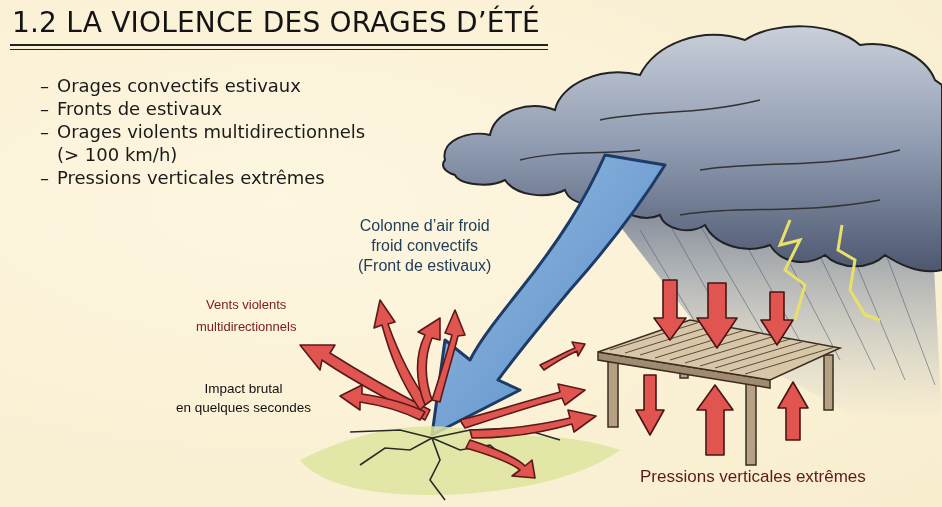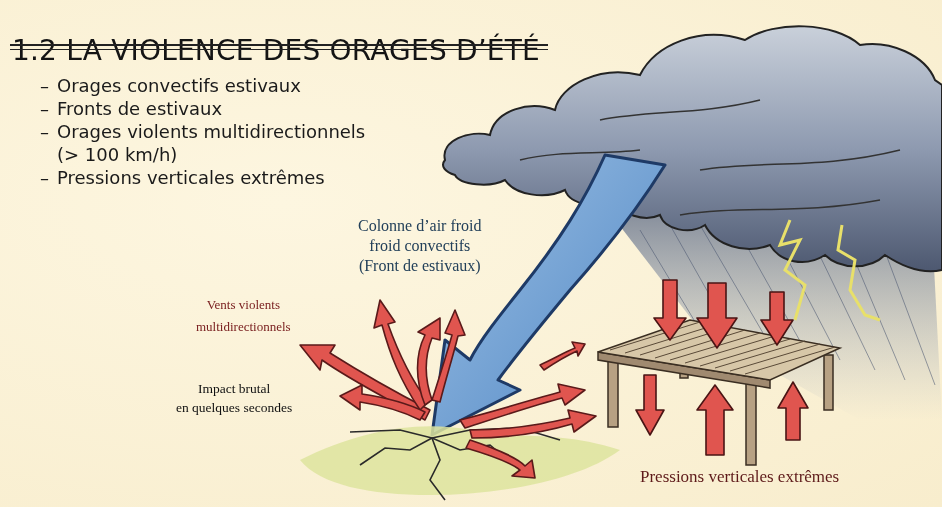--- a/index.html
+++ b/index.html
@@ -5,36 +5,36 @@
   html, body { margin: 0; padding: 0; }
   body {
     width: 942px; height: 507px; overflow: hidden; position: relative;
     background: #fbf3d9;
     background-image: radial-gradient(ellipse at 30% 40%, #fdf6e0 0%, #f8edcd 100%);
     font-family: "DejaVu Sans", sans-serif;
   }
   .title {
     position: absolute; left: 12px; top: 6px;
     font-size: 28px; letter-spacing: 0.2px; color: #141414;
-    font-family: "DejaVu Sans", sans-serif; white-space: nowrap; margin-top: 28px;
+    font-family: "DejaVu Sans", sans-serif; white-space: nowrap;
   }
   .title-rule {
     position: absolute; left: 10px; top: 44px; width: 538px; height: 6px;
     border-top: 2px solid #222; border-bottom: 1px solid #222; box-sizing: border-box;
   }
   .bullets {
     position: absolute; left: 40px; top: 74px; margin: 0; padding: 0;
     list-style: none; font-size: 18px; line-height: 23px; color: #1a1a1a;
   }
   .bullets li { position: relative; padding-left: 17px; }
   .bullets li .dash { position: absolute; left: 0; top: 0; }
   .bullets li .cont { display: block; }
   .label {
     position: absolute; text-align: center; white-space: nowrap;
-    font-family: Liberation Serif, serif;
+    font-family: Liberation Sans, sans-serif;
   }
   .lbl-column { left: 358px; top: 216px; font-size: 16px; line-height: 20px; color: #23405a; }
   .lbl-winds { left: 196px; top: 294px; font-size: 13px; line-height: 22px; color: #7a2020; text-align: center; }
   .lbl-impact { left: 176px; top: 379px; font-size: 13.5px; line-height: 19px; color: #111; text-align: right; }
   .lbl-press { left: 640px; top: 467px; font-size: 17px; color: #5e1a1a; }
   svg.art { position: absolute; left: 0; top: 0; }
 </style>
 </head>
 <body>
 

